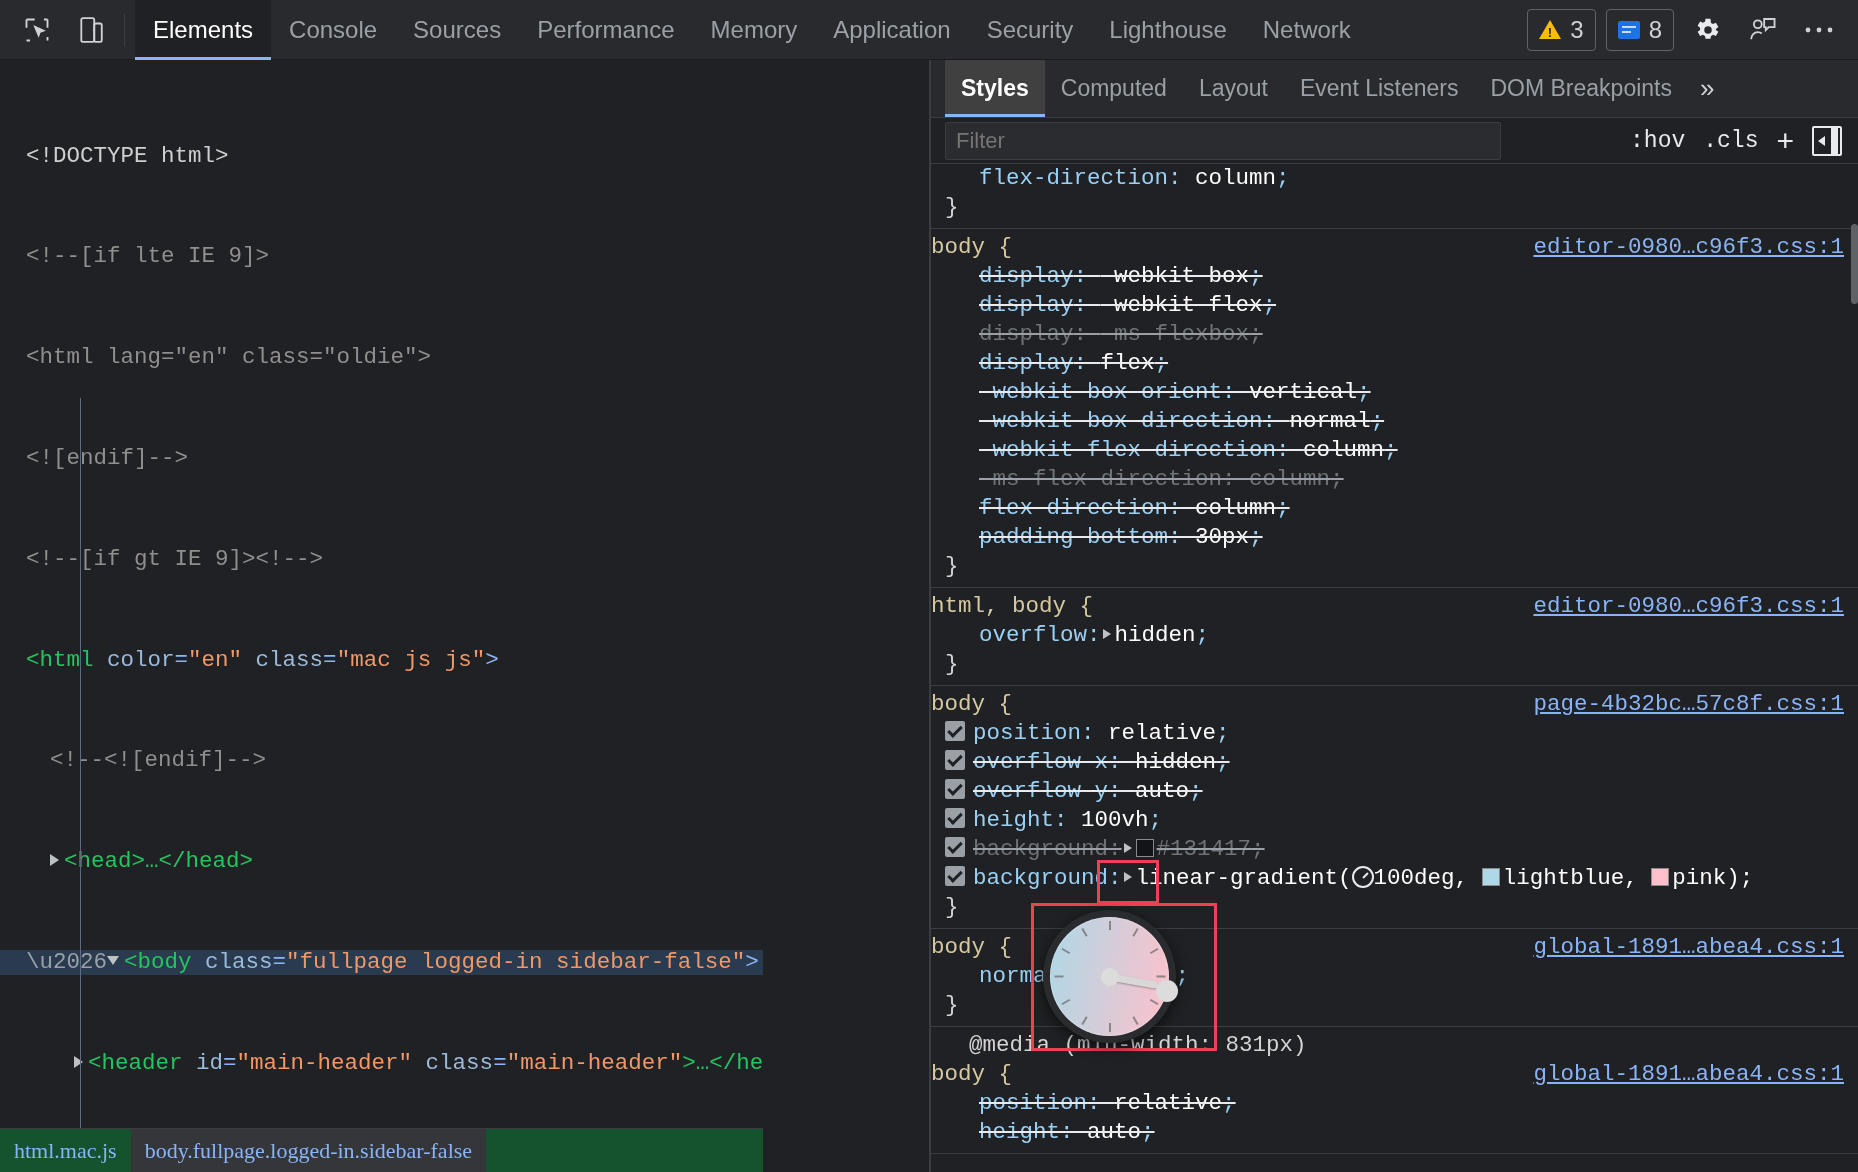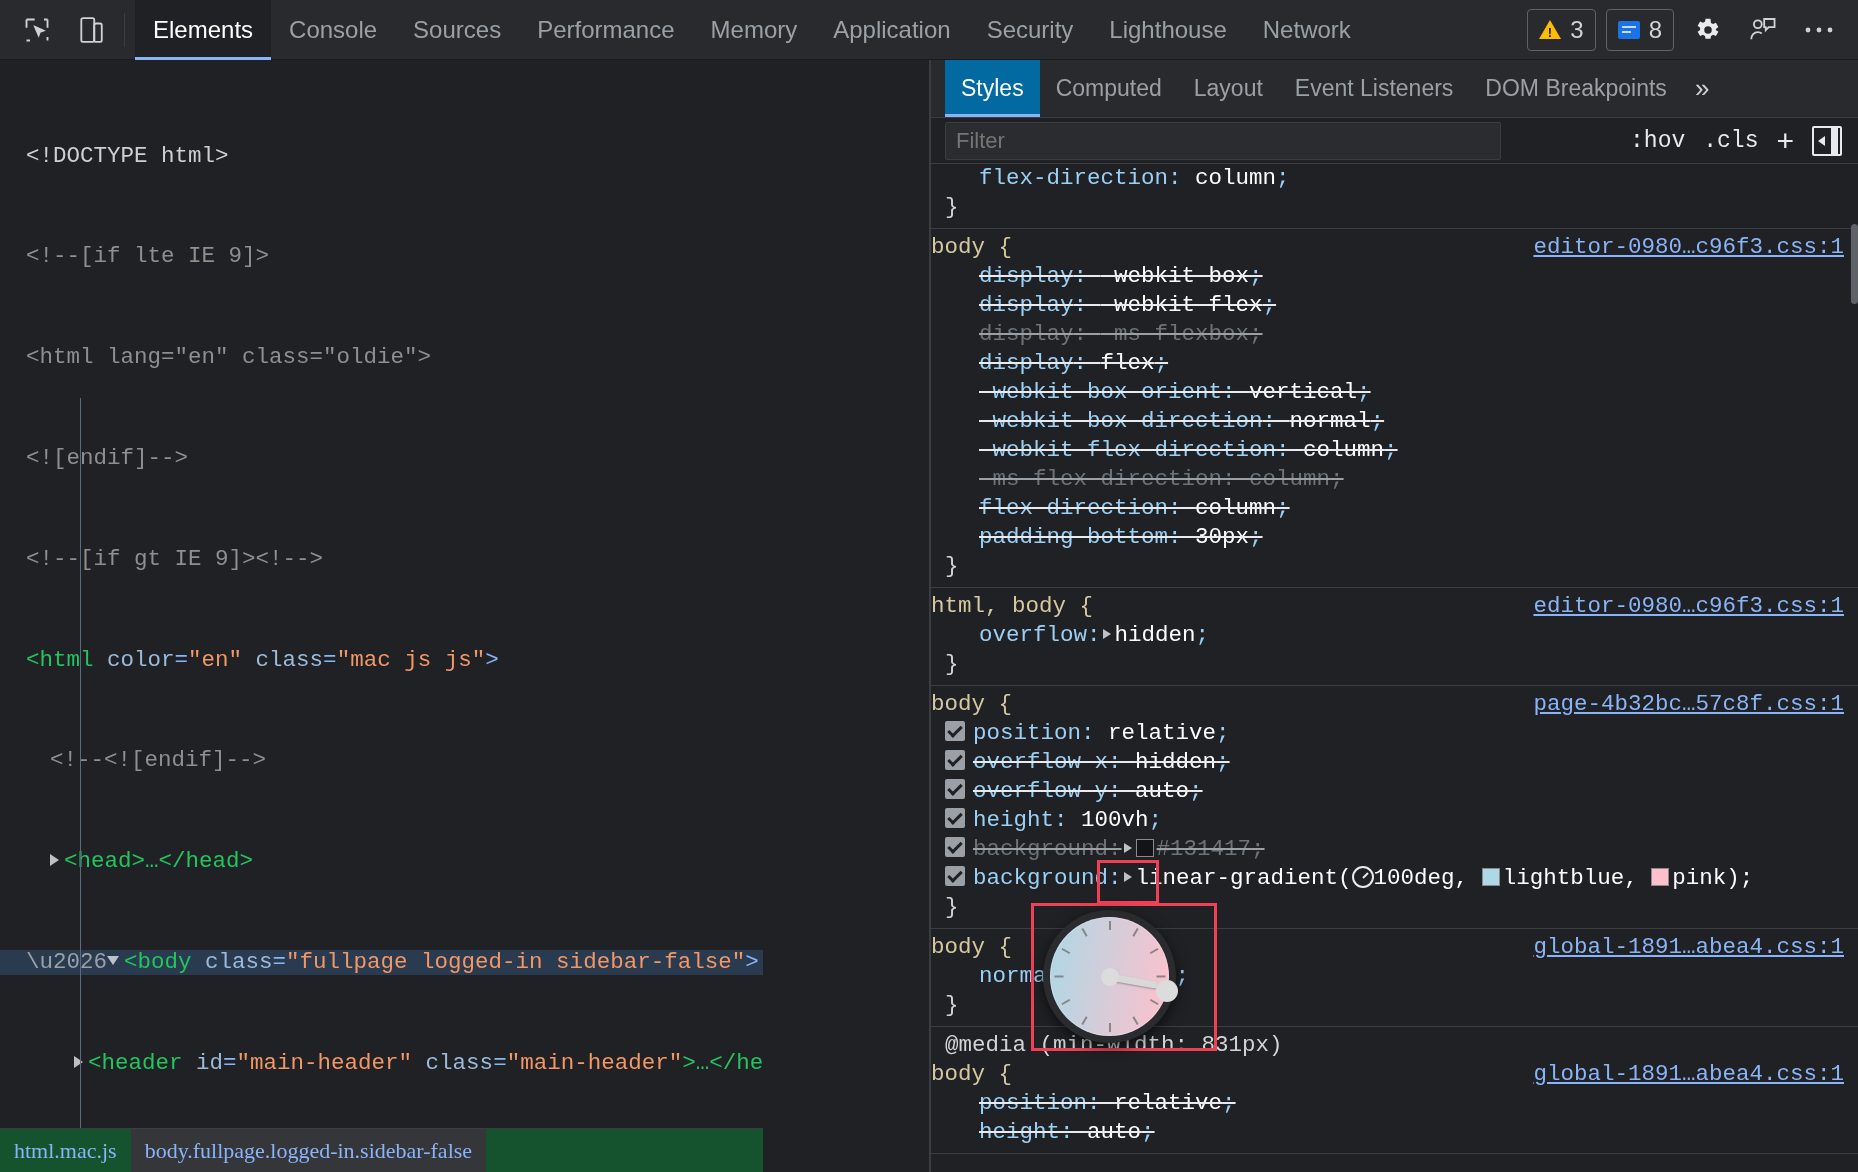--- a/index.html
+++ b/index.html
@@ -133,21 +133,21 @@
   }
   .sp-tabs {
     display: flex; align-items: stretch; height: 58px; background: #292a2d;
     border-bottom: 1px solid #3c3d40;
   }
   .sp-tab {
     position: relative; display: flex; align-items: center; padding: 0 16px;
     font-size: 23px; color: #9aa0a6; cursor: pointer; white-space: nowrap;
   }
   .sp-tab:first-child { margin-left: 14px; }
-  .sp-tab.active { color: #fff; background: #0369a1; }
+  .sp-tab.active { color: #fff; background: #404040; font-weight: bold; }
   .sp-tab.active::after {
     content: ""; position: absolute; left: 0; right: 0; bottom: 0; height: 3px; background: #8ab4f8;
   }
   .sp-more { display: flex; align-items: center; padding: 0 12px; color: #cfd2d6; font-size: 26px; cursor: pointer; }
 
   .filter-row {
     display: flex; align-items: center; height: 46px;
     background: #202124; padding: 0 0 0 14px; border-bottom: 1px solid #3c3d40;
   }
   .filter-input {
@@ -214,21 +214,21 @@
     border: 1px solid #8a8a8a; margin-right: 3px; cursor: pointer;
   }
   .angle-ico {
     display: inline-block; width: 22px; height: 22px; border-radius: 50%;
     border: 2px solid #e8eaed; vertical-align: -4px; position: relative; cursor: pointer;
   }
   .angle-ico::after {
     content:""; position:absolute; left: 8px; top: 3px; width: 2px; height: 7px;
     background: #e8eaed; transform-origin: bottom center; transform: rotate(45deg);
   }
-  .media-line { padding-left: 14px; color: #d4d4d4; }
+  .media-line { padding-left: 14px; color: #d4d4d4; margin-left: 24px; }
 
   
   .hl-box { position: absolute; border: 3px solid #ef4056; pointer-events: none; }
 
   
   .angle-dial {
     position: absolute; left: 1243px; top: 905px; width: 133px; height: 133px;
     border-radius: 50%;
     background: #2a2b2e;
     box-shadow: 0 4px 14px rgba(0,0,0,.6);

